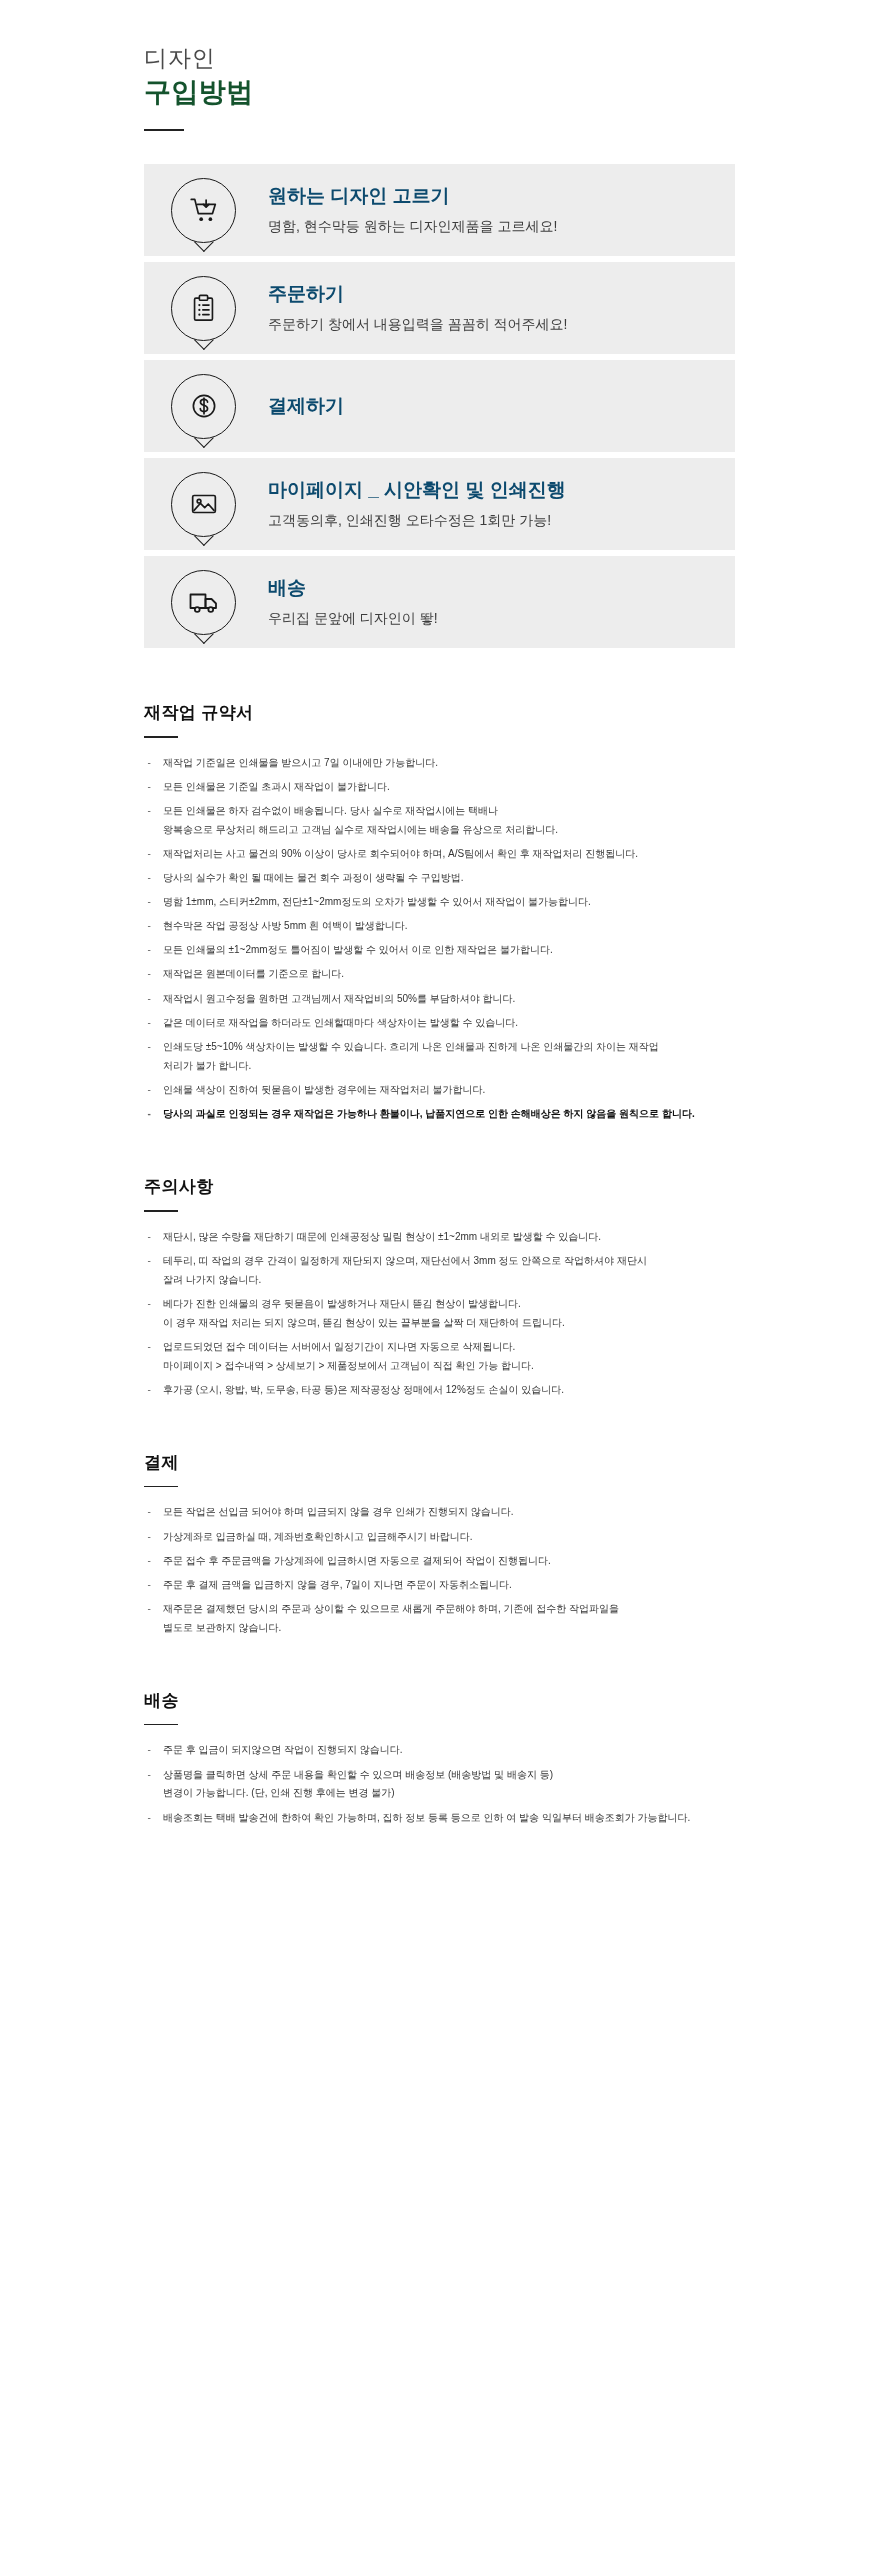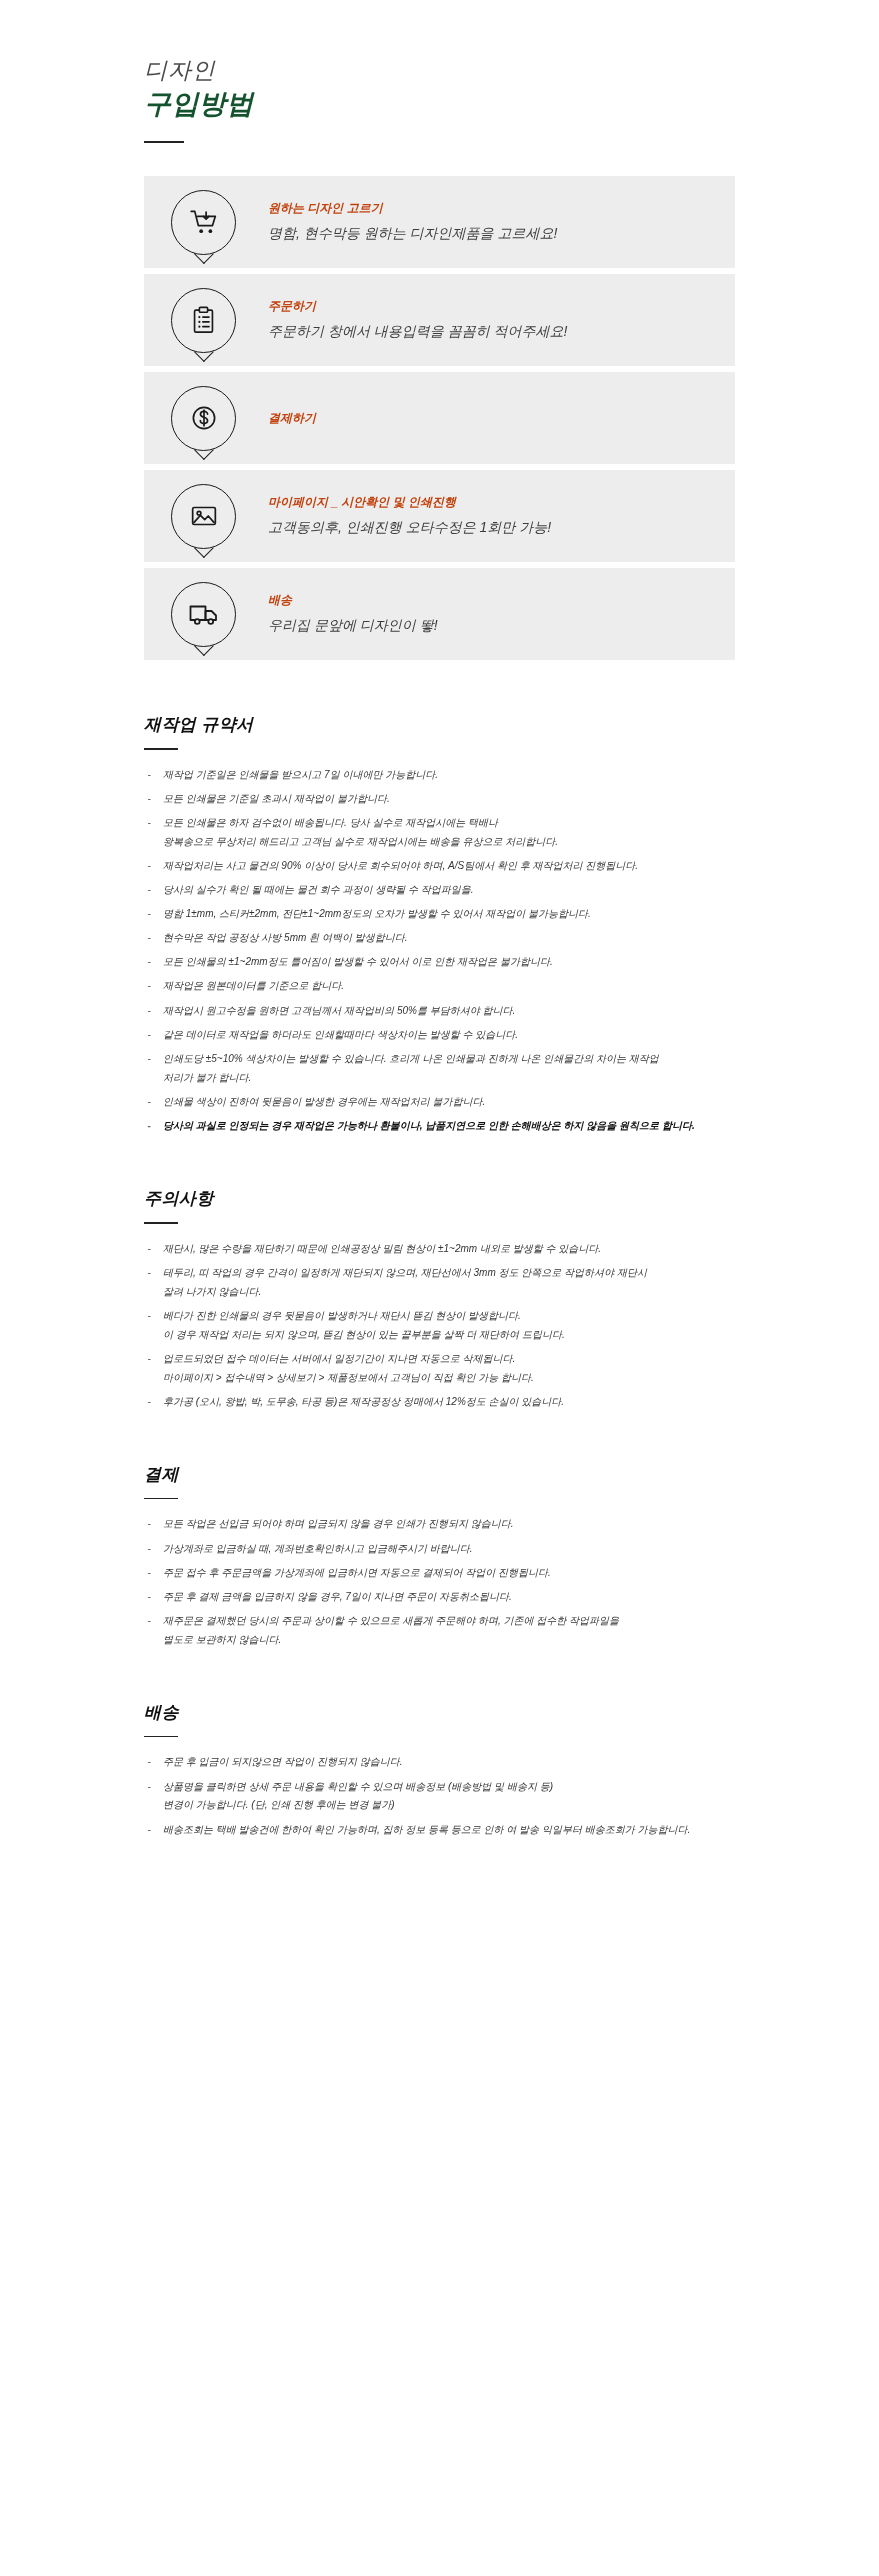--- a/index.html
+++ b/index.html
@@ -10,24 +10,23 @@
   }
   body {
     width: 879px;
     min-height: 2576px;
     font-family: "Liberation Sans", "DejaVu Sans", sans-serif;
     color: #222222;
     -webkit-font-smoothing: antialiased;
   }
   .page {
     width: 763px;
-    margin: 12px auto;
+    margin: 0 auto;
     position: relative;
     padding-top: 34px;
-    font-style: italic;
   }
 
   
   .header {
     padding-left: 86px;
     padding-top: 8.6px;
   }
   .header .kicker {
     font-size: 23px;
     color: #4a4a4a;
@@ -96,23 +95,23 @@
     border-right: 1.7px solid #1a1a1a;
     border-bottom: 1.7px solid #1a1a1a;
     transform: rotate(45deg);
     z-index: 1;
   }
   .step .pin svg { display: block; }
   .step .txt {
     margin-left: 29px;
   }
   .step .txt .st-title {
-    font-size: 12px;
+    font-size: 19px;
     font-weight: 700;
-    color: #c2410c;
+    color: #0c4a6e;
     line-height: 1.4;
   }
   .step .txt .st-desc {
     font-size: 14px;
     color: #3c3c3c;
     margin-top: 6px;
     line-height: 1.5;
   }
   .step .txt .st-title.only {
     
@@ -292,21 +291,21 @@
     <div class="sec-title">재작업 규약서</div>
     <div class="sec-rule"></div>
     <ul class="bullets">
       <li><span>재작업 기준일은 인쇄물을 받으시고 7일 이내에만 가능합니다.</span></li>
       <li><span>모든 인쇄물은 기준일 초과시 재작업이 불가합니다.</span></li>
       <li>
         <span>모든 인쇄물은 하자 검수없이 배송됩니다. 당사 실수로 재작업시에는 택배나</span>
         <span class="sub">왕복송으로 무상처리 해드리고 고객님 실수로 재작업시에는 배송을 유상으로 처리합니다.</span>
       </li>
       <li><span>재작업처리는 사고 물건의 90% 이상이 당사로 회수되어야 하며, A/S팀에서 확인 후 재작업처리 진행됩니다.</span></li>
-      <li><span>당사의 실수가 확인 될 때에는 물건 회수 과정이 생략될 수 작업파일을.</span></li>
+      <li><span>당사의 실수가 확인 될 때에는 물건 회수 과정이 생략될 수 구입방법.</span></li>
       <li><span>명함 1±mm, 스티커±2mm, 전단±1~2mm정도의 오차가 발생할 수 있어서 재작업이 불가능합니다.</span></li>
       <li><span>현수막은 작업 공정상 사방 5mm 흰 여백이 발생합니다.</span></li>
       <li><span>모든 인쇄물의 ±1~2mm정도 틀어짐이 발생할 수 있어서 이로 인한 재작업은 불가합니다.</span></li>
       <li><span>재작업은 원본데이터를 기준으로 합니다.</span></li>
       <li><span>재작업시 원고수정을 원하면 고객님께서 재작업비의 50%를 부담하셔야 합니다.</span></li>
       <li><span>같은 데이터로 재작업을 하더라도 인쇄할때마다 색상차이는 발생할 수 있습니다.</span></li>
       <li>
         <span>인쇄도당 ±5~10% 색상차이는 발생할 수 있습니다. 흐리게 나온 인쇄물과 진하게 나온 인쇄물간의 차이는 재작업</span>
         <span class="sub">처리가 불가 합니다.</span>
       </li>

